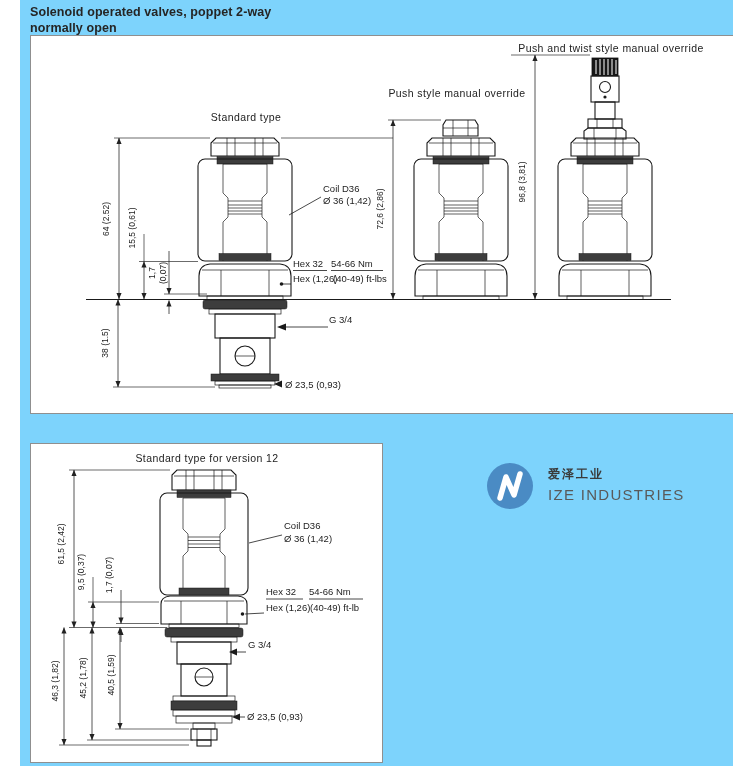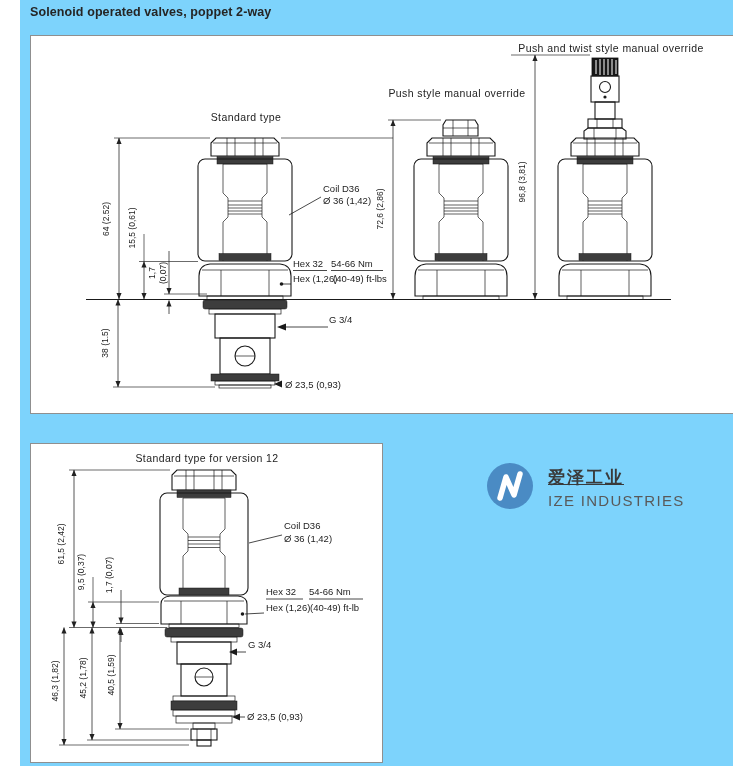--- a/index.html
+++ b/index.html
@@ -18,30 +18,31 @@
   .ext{stroke:#2b2b2b;stroke-width:0.7;fill:none;}
   .ldr{stroke:#1a1a1a;stroke-width:0.8;fill:none;}
   .dot{fill:#1a1a1a;}
   .tri{fill:#1a1a1a;stroke:none;}
   .dim{font-size:8.5px;fill:#222;}
   .lbl{font-size:9.5px;fill:#222;}
   .ttl{font-size:10.5px;fill:#222;letter-spacing:.4px;}
   .knurl{stroke:#fff;stroke-width:1;}
   .logo{position:absolute;left:466px;top:462px;display:flex;align-items:flex-start;}
   .logo-text{margin-left:14px;padding-top:4px;}
-  .logo-cn{font-size:17px;font-weight:bold;color:#3a3a3a;letter-spacing:2px;text-decoration:underline;}
+  .logo-cn{font-size:12px;font-weight:bold;color:#3a3a3a;letter-spacing:2px;}
   .logo-en{font-size:15px;color:#595959;letter-spacing:1.3px;margin-top:3px;}
 </style>
 </head>
 <body>
 
 <div class="page">
 
   <div class="doc-title">
     <div>Solenoid operated valves, poppet 2-way</div>
+    <div>normally open</div>
   </div>
 
   <div class="panel panel-top">
     <svg width="704" height="376" viewBox="0 0 704 376">
       <defs>
         <marker id="aT" viewBox="0 0 10 10" refX="9.5" refY="5" markerWidth="10" markerHeight="8" orient="auto-start-reverse">
           <path d="M0,1 L9.8,5 L0,9 Z" fill="#222"></path>
         </marker>
       </defs>
 

